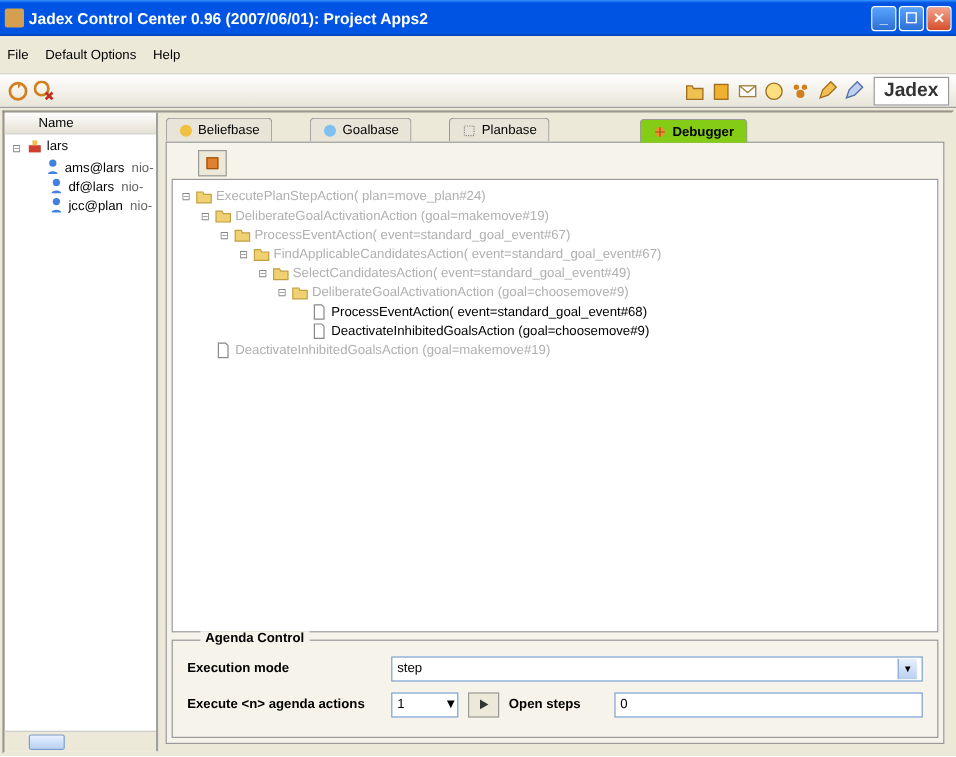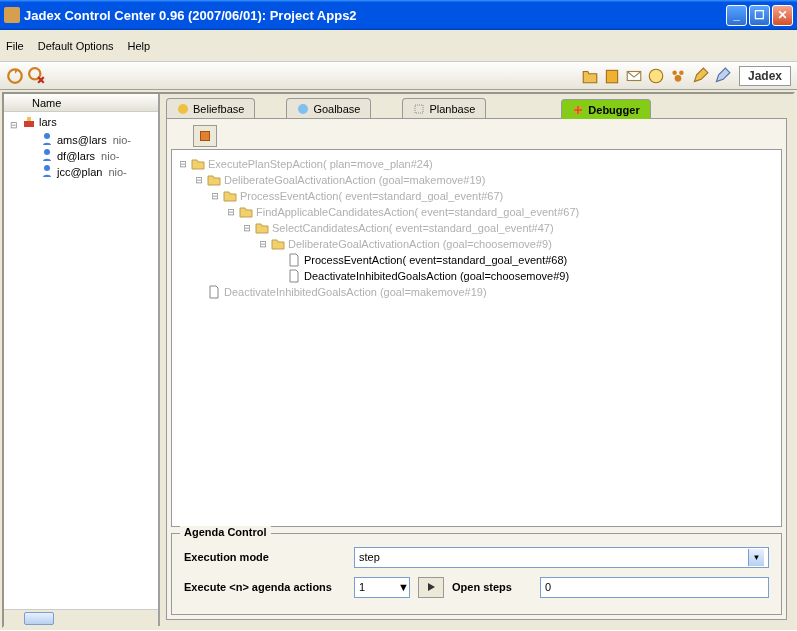--- a/index.html
+++ b/index.html
@@ -9,23 +9,23 @@
 .title-text { flex: 1; font-weight: bold; font-size: 13px; }
 .win-btns { display: flex; gap: 2px; }
 .win-btn { width: 21px; height: 21px; border: 1px solid #fff; border-radius: 3px; display: flex; align-items: center; justify-content: center; font-weight: bold; font-size: 12px; color: white; }
 .win-min, .win-max { background: linear-gradient(to bottom, #5aa3ff, #2c6fd4); }
 .win-close { background: linear-gradient(to bottom, #f5a48e, #d4502a); }
 .menubar { background: #ece9d8; height: 32px; display: flex; align-items: center; padding: 0 6px; gap: 14px; border-bottom: 1px solid #ccc; }
 .menu-item { cursor: default; }
 .toolbar { background: linear-gradient(to bottom, #fefefe, #e8e5d8); height: 28px; display: flex; align-items: center; padding: 0 6px; border-bottom: 1px solid #a0a0a0; }
 .tool-icon { width: 18px; height: 18px; margin-right: 4px; display: inline-flex; align-items: center; justify-content: center; }
 .tool-spacer { flex: 1; }
-.logo { background: white; border: 1px solid #999; padding: 2px 8px; font-weight: bold; font-size: 12px; color: #333; margin-left: 4px; }
+.logo { background: white; border: 1px solid #999; padding: 2px 8px; font-weight: bold; font-size: 16px; color: #333; margin-left: 4px; }
 .content { display: flex; height: 536px; border: 2px inset #ece9d8; margin: 2px; }
-.left-panel { width: 156px; border-right: 2px solid #a0a0a0; display: flex; flex-direction: column; background: white; }
+.left-panel { width: 128px; border-right: 2px solid #a0a0a0; display: flex; flex-direction: column; background: white; }
 .col-header { background: linear-gradient(to bottom, #fefefe, #e4e1d4); border-bottom: 1px solid #ccc; height: 18px; display: flex; align-items: center; padding-left: 28px; font-size: 11px; }
 .tree { flex: 1; overflow: hidden; padding: 2px; }
 .tree-row { display: flex; align-items: center; height: 16px; padding-left: 4px; white-space: nowrap; }
 .tree-handle { width: 9px; height: 9px; margin-right: 3px; flex-shrink: 0; }
 .tree-handle::before { content: "⊟"; font-size: 9px; color: #888; }
 .agent-icon { width: 14px; height: 14px; margin-right: 3px; flex-shrink: 0; }
 .agent-icon svg { width: 14px; height: 14px; }
 .tree-row.selected { background: #ffe8a8; }
 .tree-child { padding-left: 22px; align-items: flex-end; }
 .hscroll { height: 17px; background: #ece9d8; border-top: 1px solid #ccc; display: flex; align-items: center; }
@@ -38,21 +38,21 @@
 .tab-content { flex: 1; border: 1px solid #999; margin: 0 6px 6px 6px; background: #f5f3ea; display: flex; flex-direction: column; padding: 4px; }
 .step-btn-bar { height: 26px; display: flex; align-items: center; padding: 2px; }
 .step-btn { width: 24px; height: 22px; border: 1px solid #999; background: #ece9d8; display: flex; align-items: center; justify-content: center; margin-left: 20px; }
 .step-btn span { width: 10px; height: 10px; background: #e08030; border: 1px solid #a05010; }
 .exec-tree-wrap { flex: 1; border: 1px solid #999; background: white; padding: 6px; overflow: auto; }
 .et-row { display: flex; align-items: center; height: 16px; white-space: nowrap; color: #b0b0b0; }
 .et-row.active-row { color: #000; }
 .et-handle { width: 10px; display: inline-flex; justify-content: center; color: #888; font-size: 9px; }
 .et-icon { width: 14px; height: 14px; margin: 0 3px; display: inline-flex; }
 .agenda { border: 1px solid #999; margin-top: 6px; padding: 10px 12px 10px 12px; position: relative; }
-.agenda-title { position: absolute; top: -8px; left: 8px; background: #f5f3ea; padding: 0 4px; font-weight: bold; }
+.agenda-title { position: absolute; top: -8px; left: 23px; background: #f5f3ea; padding: 0 4px; font-weight: bold; }
 .form-row { display: flex; align-items: center; height: 26px; margin-bottom: 4px; }
 .form-label { width: 170px; font-weight: bold; }
 .form-select { flex: 1; height: 21px; border: 1px solid #7a9ed0; background: white; padding: 0 4px; display: flex; align-items: center; justify-content: space-between; }
 .form-select .arrow { width: 16px; height: 17px; background: linear-gradient(to bottom, #e8f0ff, #b8d0f0); border-left: 1px solid #7a9ed0; display: flex; align-items: center; justify-content: center; font-size: 8px; }
 .spinner { width: 56px; height: 21px; border: 1px solid #7a9ed0; background: white; display: flex; align-items: center; padding-left: 4px; }
 .play-btn { width: 26px; height: 21px; border: 1px solid #999; background: #ece9d8; margin: 0 8px; display: flex; align-items: center; justify-content: center; }
 .open-label { font-weight: bold; margin-right: 28px; }
 .open-val { flex: 1; height: 21px; border: 1px solid #7a9ed0; background: white; padding: 0 4px; display: flex; align-items: center; }
 .statusbar { height: 15px; background: #ece9d8; border-top: 1px solid #fff; }
 </style>
@@ -249,21 +249,21 @@
               </span>
               <span>FindApplicableCandidatesAction( event=standard_goal_event#67)</span>
             </div>
             <div class="et-row" style="padding-left: 64px;">
               <span class="et-handle">⊟</span>
               <span class="et-icon">
                 <svg viewBox="0 0 14 14">
                   <path d="M1 3h5l1 2h6v7H1z" fill="#f0d070" stroke="#c0a040"></path>
                 </svg>
               </span>
-              <span>SelectCandidatesAction( event=standard_goal_event#47)</span>
+              <span>SelectCandidatesAction( event=standard_goal_event#49)</span>
             </div>
             <div class="et-row" style="padding-left: 80px;">
               <span class="et-handle">⊟</span>
               <span class="et-icon">
                 <svg viewBox="0 0 14 14">
                   <path d="M1 3h5l1 2h6v7H1z" fill="#f0d070" stroke="#c0a040"></path>
                 </svg>
               </span>
               <span>DeliberateGoalActivationAction (goal=choosemove#9)</span>
             </div>

